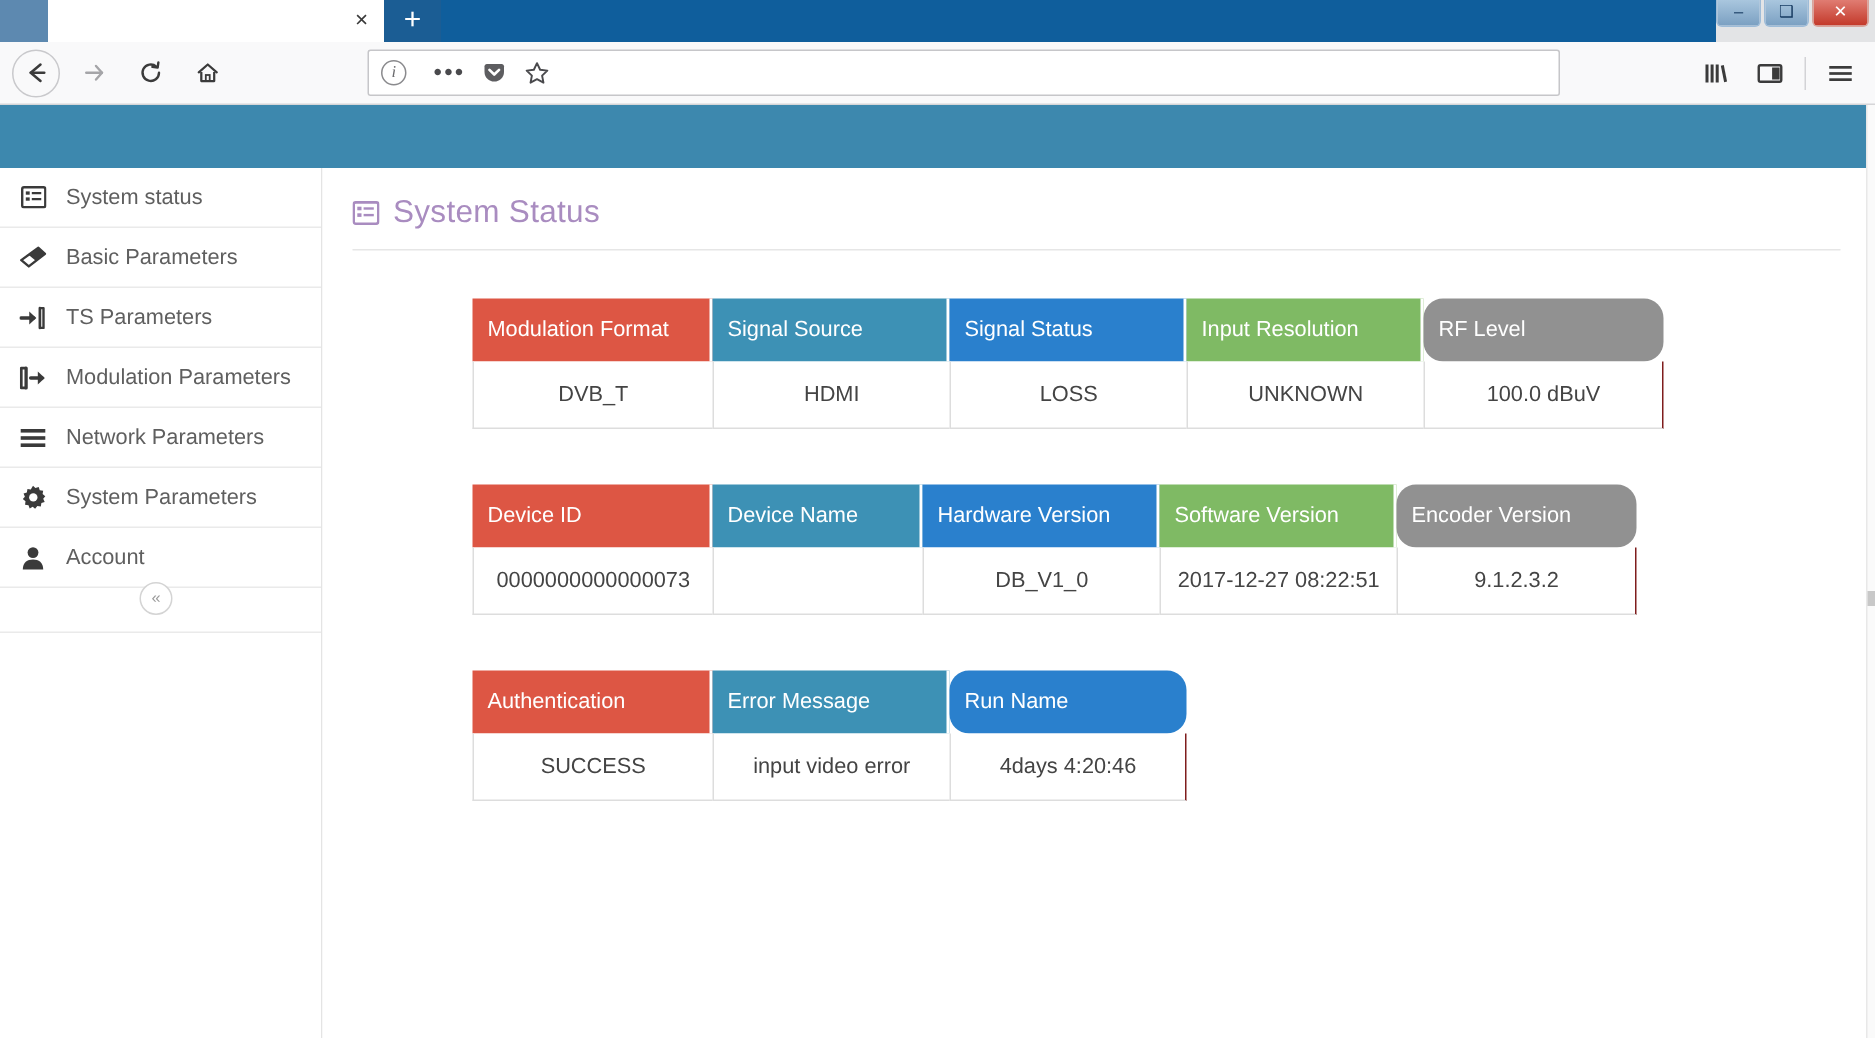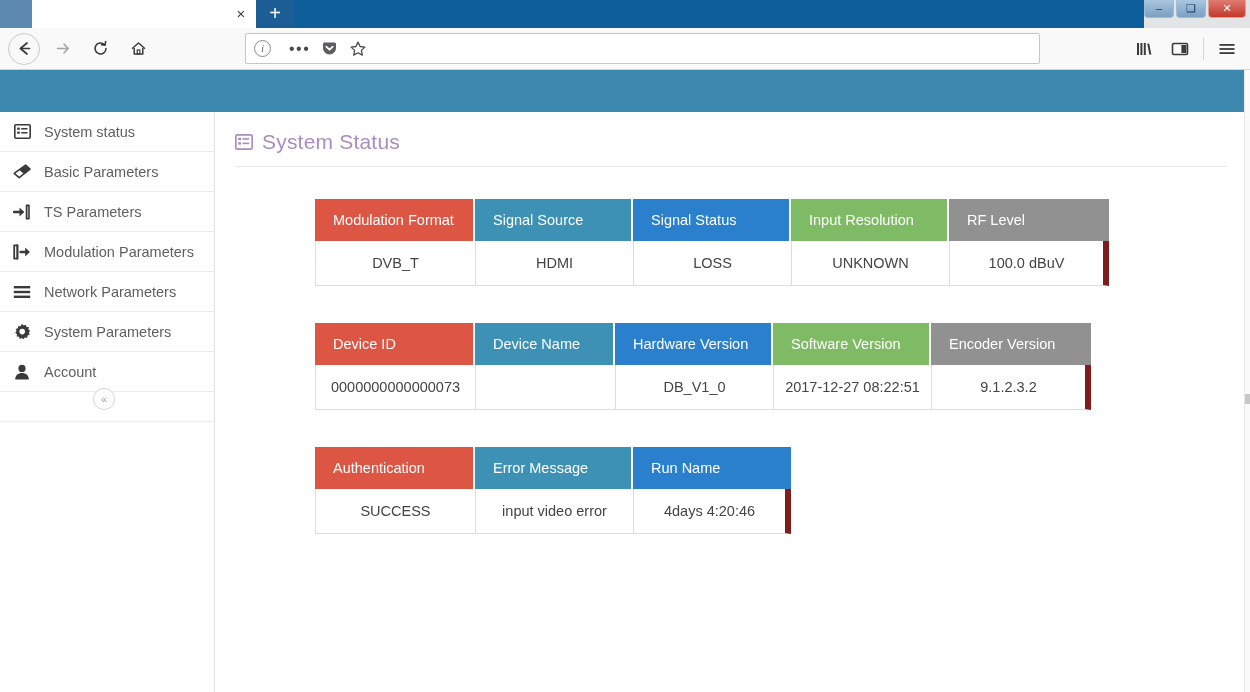--- a/index.html
+++ b/index.html
@@ -309,37 +309,37 @@
     margin-left: 80px;
     margin-bottom: 37px;
     table-layout: fixed;
   }
   table.status-table th {
     height: 42px;
     font-size: 14.5px;
     font-weight: normal;
     color: #ffffff;
     text-align: left;
-    padding-left: 18px;
+    padding-left: 10px;
     border-right: 2px solid #ffffff;
     vertical-align: middle;
   }
-  table.status-table th:last-child { border-right: none; }
+  table.status-table th:last-child { border-right: none; border-radius: 13px; }
   table.status-table td {
     height: 45px;
     font-size: 14.5px;
     color: #444444;
     text-align: center;
     border: 1px solid #dddddd;
     border-top: none;
     border-right: none;
     vertical-align: middle;
     background: #ffffff;
   }
-  table.status-table td:last-child { border-right: 6px solid #7f1d1d; }
+  table.status-table td:last-child { border-right: 1px solid #7f1d1d; }
 
   .c-red   { background: #dd5644; }
   .c-teal  { background: #3d91b5; }
   .c-blue  { background: #2a80cd; }
   .c-green { background: #7fba64; margin-top: 32px; }
   .c-gray  { background: #919191; }
 
   
   .page-scrollbar {
     position: absolute;

